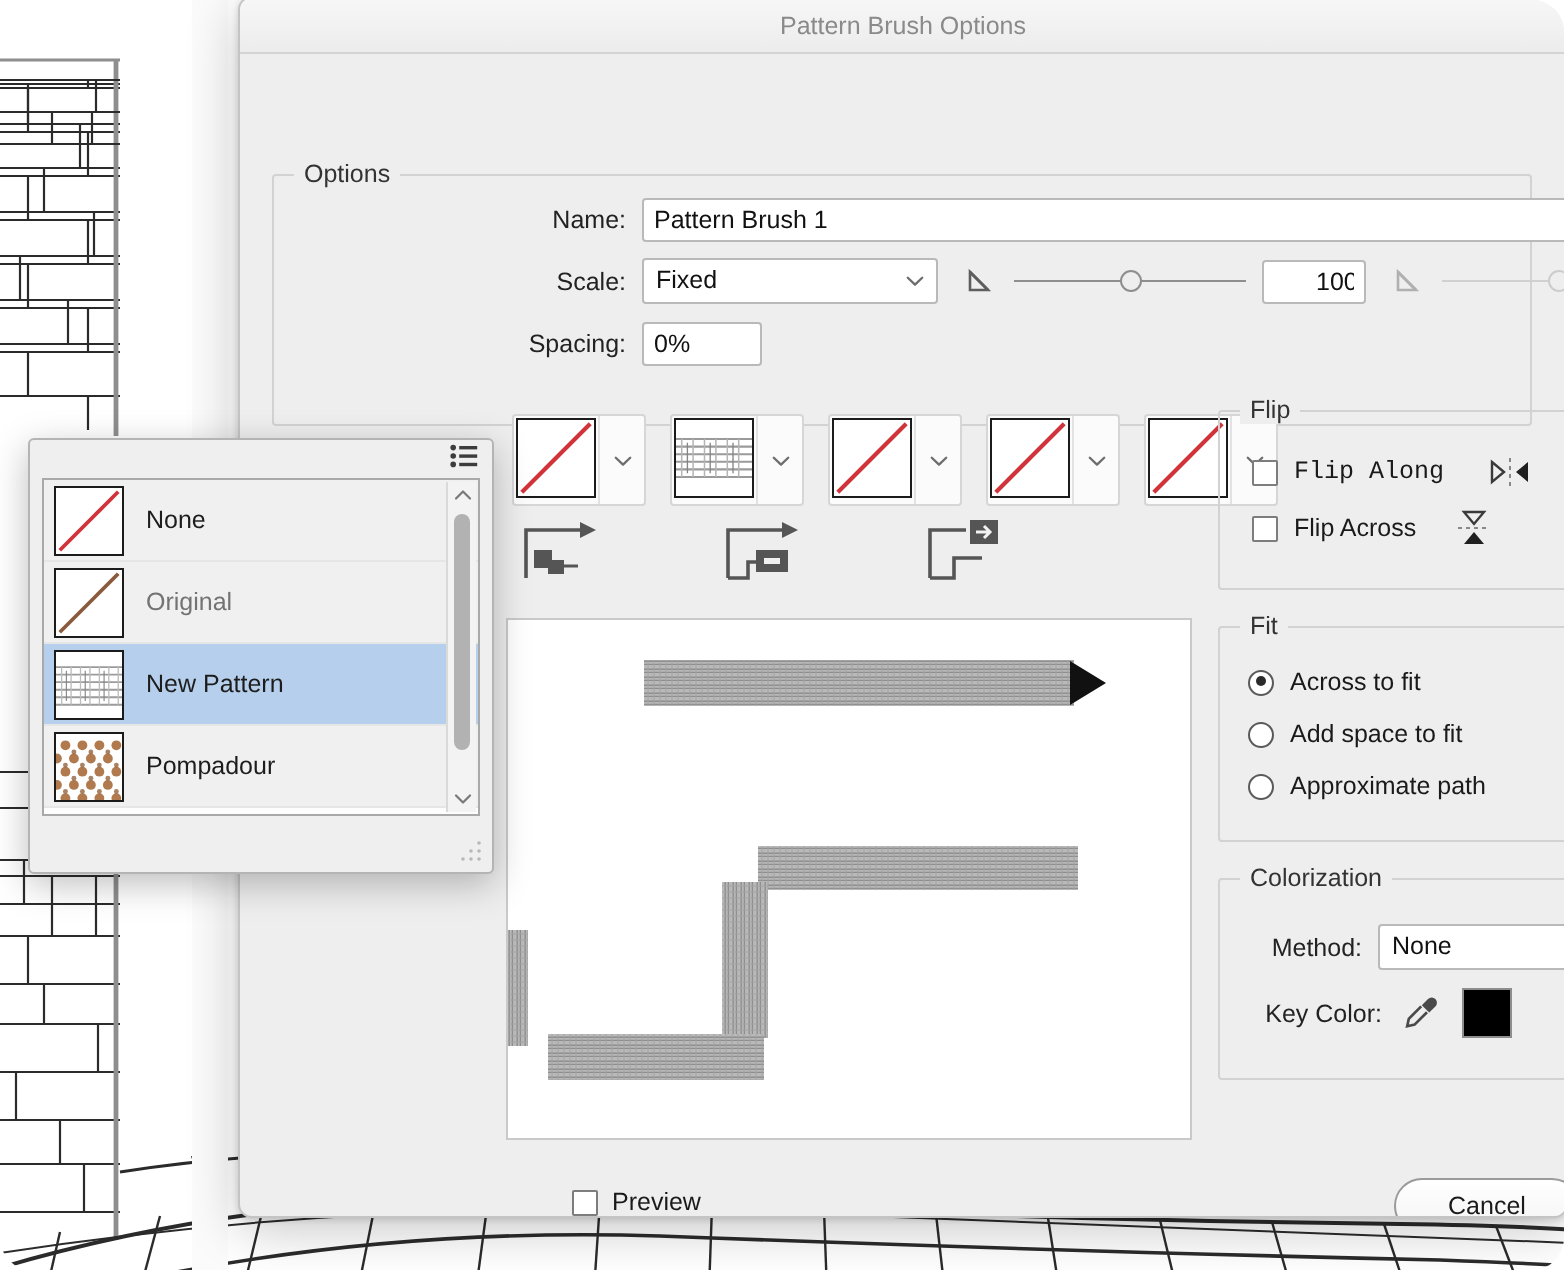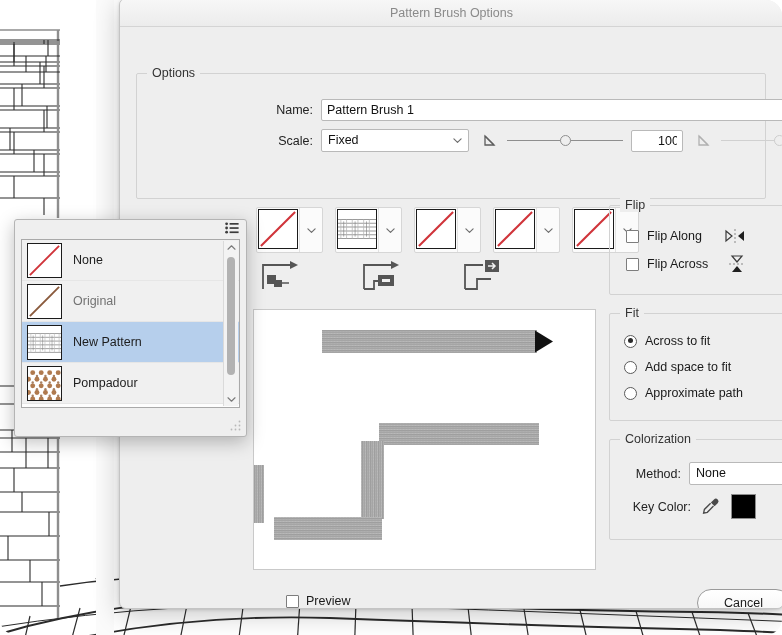--- a/index.html
+++ b/index.html
@@ -49,21 +49,21 @@
   .group > .legend {
     position: absolute;
     top: -8px; left: 10px;
     background: #eeeeee;
     padding: 0 5px;
     font-size: 12.5px;
     color: #333;
   }
 
   
-  .g-options { left: 16px; top: 46px; width: 628px; height: 124px; }
+  .g-options { left: 16px; top: 60px; width: 628px; height: 124px; }
 
   .row { position: absolute; display: flex; align-items: center; }
   .lbl { font-size: 12.5px; color: #222; text-align: right; }
 
   input.txt, .txtbox {
     box-sizing: border-box;
     background: #ffffff;
     border: 1px solid #b9b9b9;
     border-radius: 2px;
     font-family: "Liberation Sans", sans-serif;
@@ -400,20 +400,24 @@
               <path d="M2 3 L11 12" stroke="#5d5d5d" stroke-width="1.3"></path>
             </svg>
         </span>
         <span class="slider dim" style="width:116px; margin-left:8px;">
           <span class="track"></span>
           <span class="knob" style="left:50%; margin-left:-5.5px;"></span>
         </span>
 
       </div>
 
+      <div class="row" style="left:132px; top:134px;">
+        <span class="lbl" style="width:61px;">Spacing:</span>
+        <input class="txt" style="width: 60px; margin-left: 8px;" type="text" value="0%">
+      </div>
 
       <div class="tiles">
 
         <div class="tile-unit">
           <div class="tile-sw plain">
             <svg class="diag-red" viewBox="0 0 40 40" preserveAspectRatio="none">
               <line x1="2" y1="38" x2="38" y2="2" stroke="#d0343a" stroke-width="2.2"></line>
             </svg>
           </div>
           <div class="tile-drop">
@@ -539,21 +543,21 @@
 
           <rect x="20" y="207" width="108" height="23" fill="url(#hatchH)"></rect>
 
           <rect x="-12" y="155" width="22" height="58" fill="url(#hatchV)"></rect>
         </svg>
       </div>
 
       <div class="group g-flip">
         <span class="legend">Flip</span>
 
-        <div class="chk-row" style="position:absolute; left:16px; top:22px;">
+        <div class="chk-row" style="position:absolute; left:16px; top:22px;font-family:Liberation Mono, monospace;">
           <span class="checkbox"></span>
           <span class="opt-text">Flip Along</span>
           <span style="display:inline-block;width:22px;height:16px;margin-left:14px;">
             <svg viewBox="0 0 22 16">
               <path d="M2 3 L8 8 L2 13 Z" fill="none" stroke="#3a3a3a" stroke-width="1.2"></path>
               <path d="M11 1 V15" stroke="#888" stroke-width="1" stroke-dasharray="2 2"></path>
               <path d="M20 3 L14 8 L20 13 Z" fill="#1f1f1f"></path>
             </svg>
           </span>
         </div>

